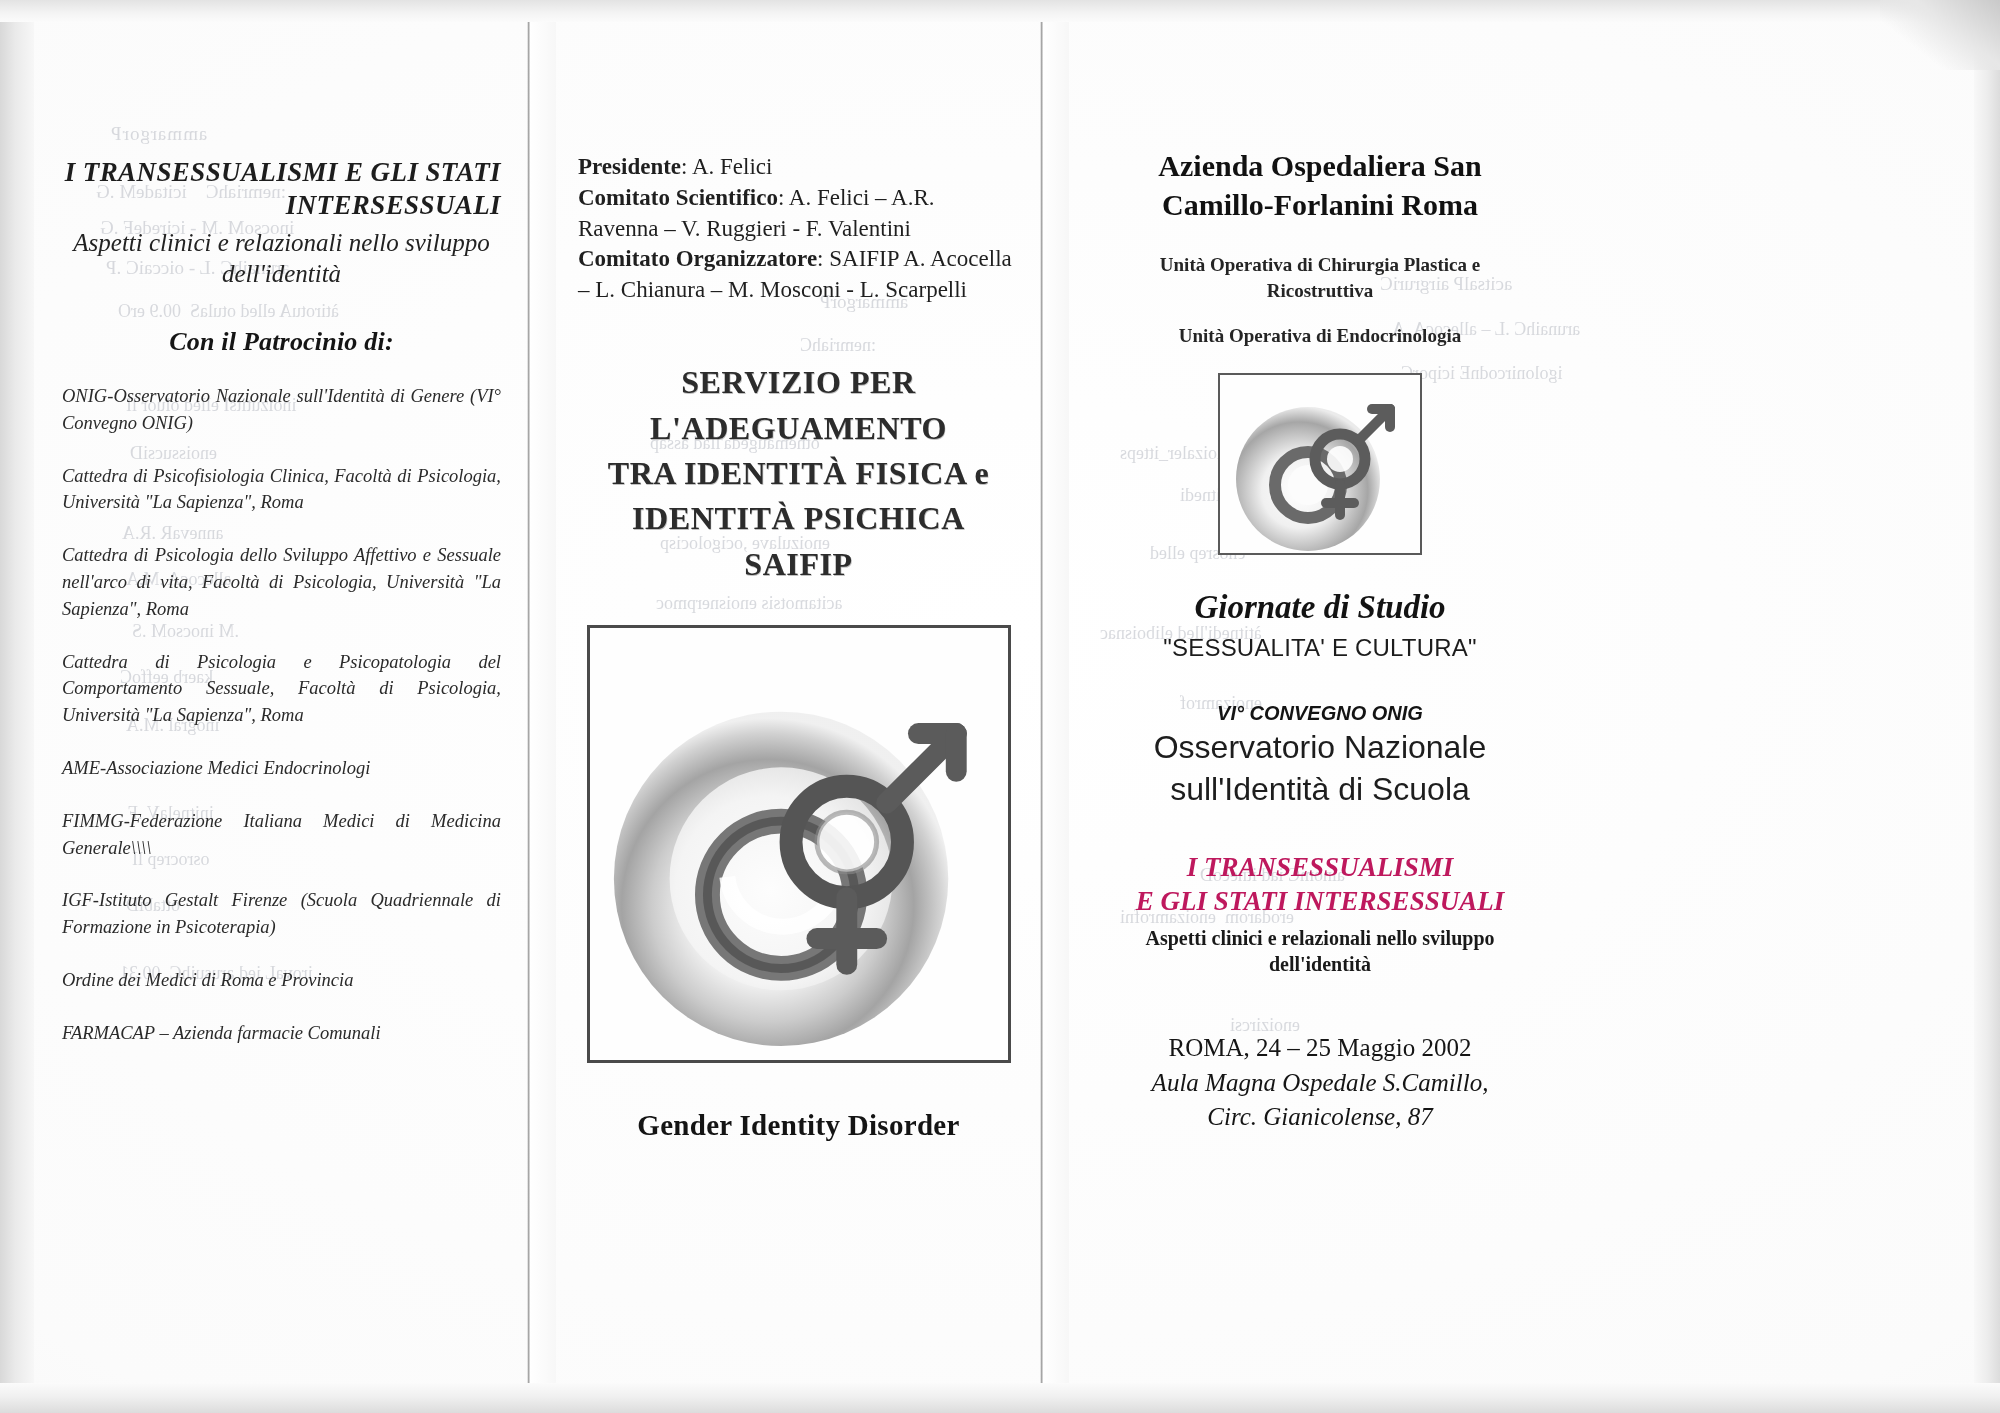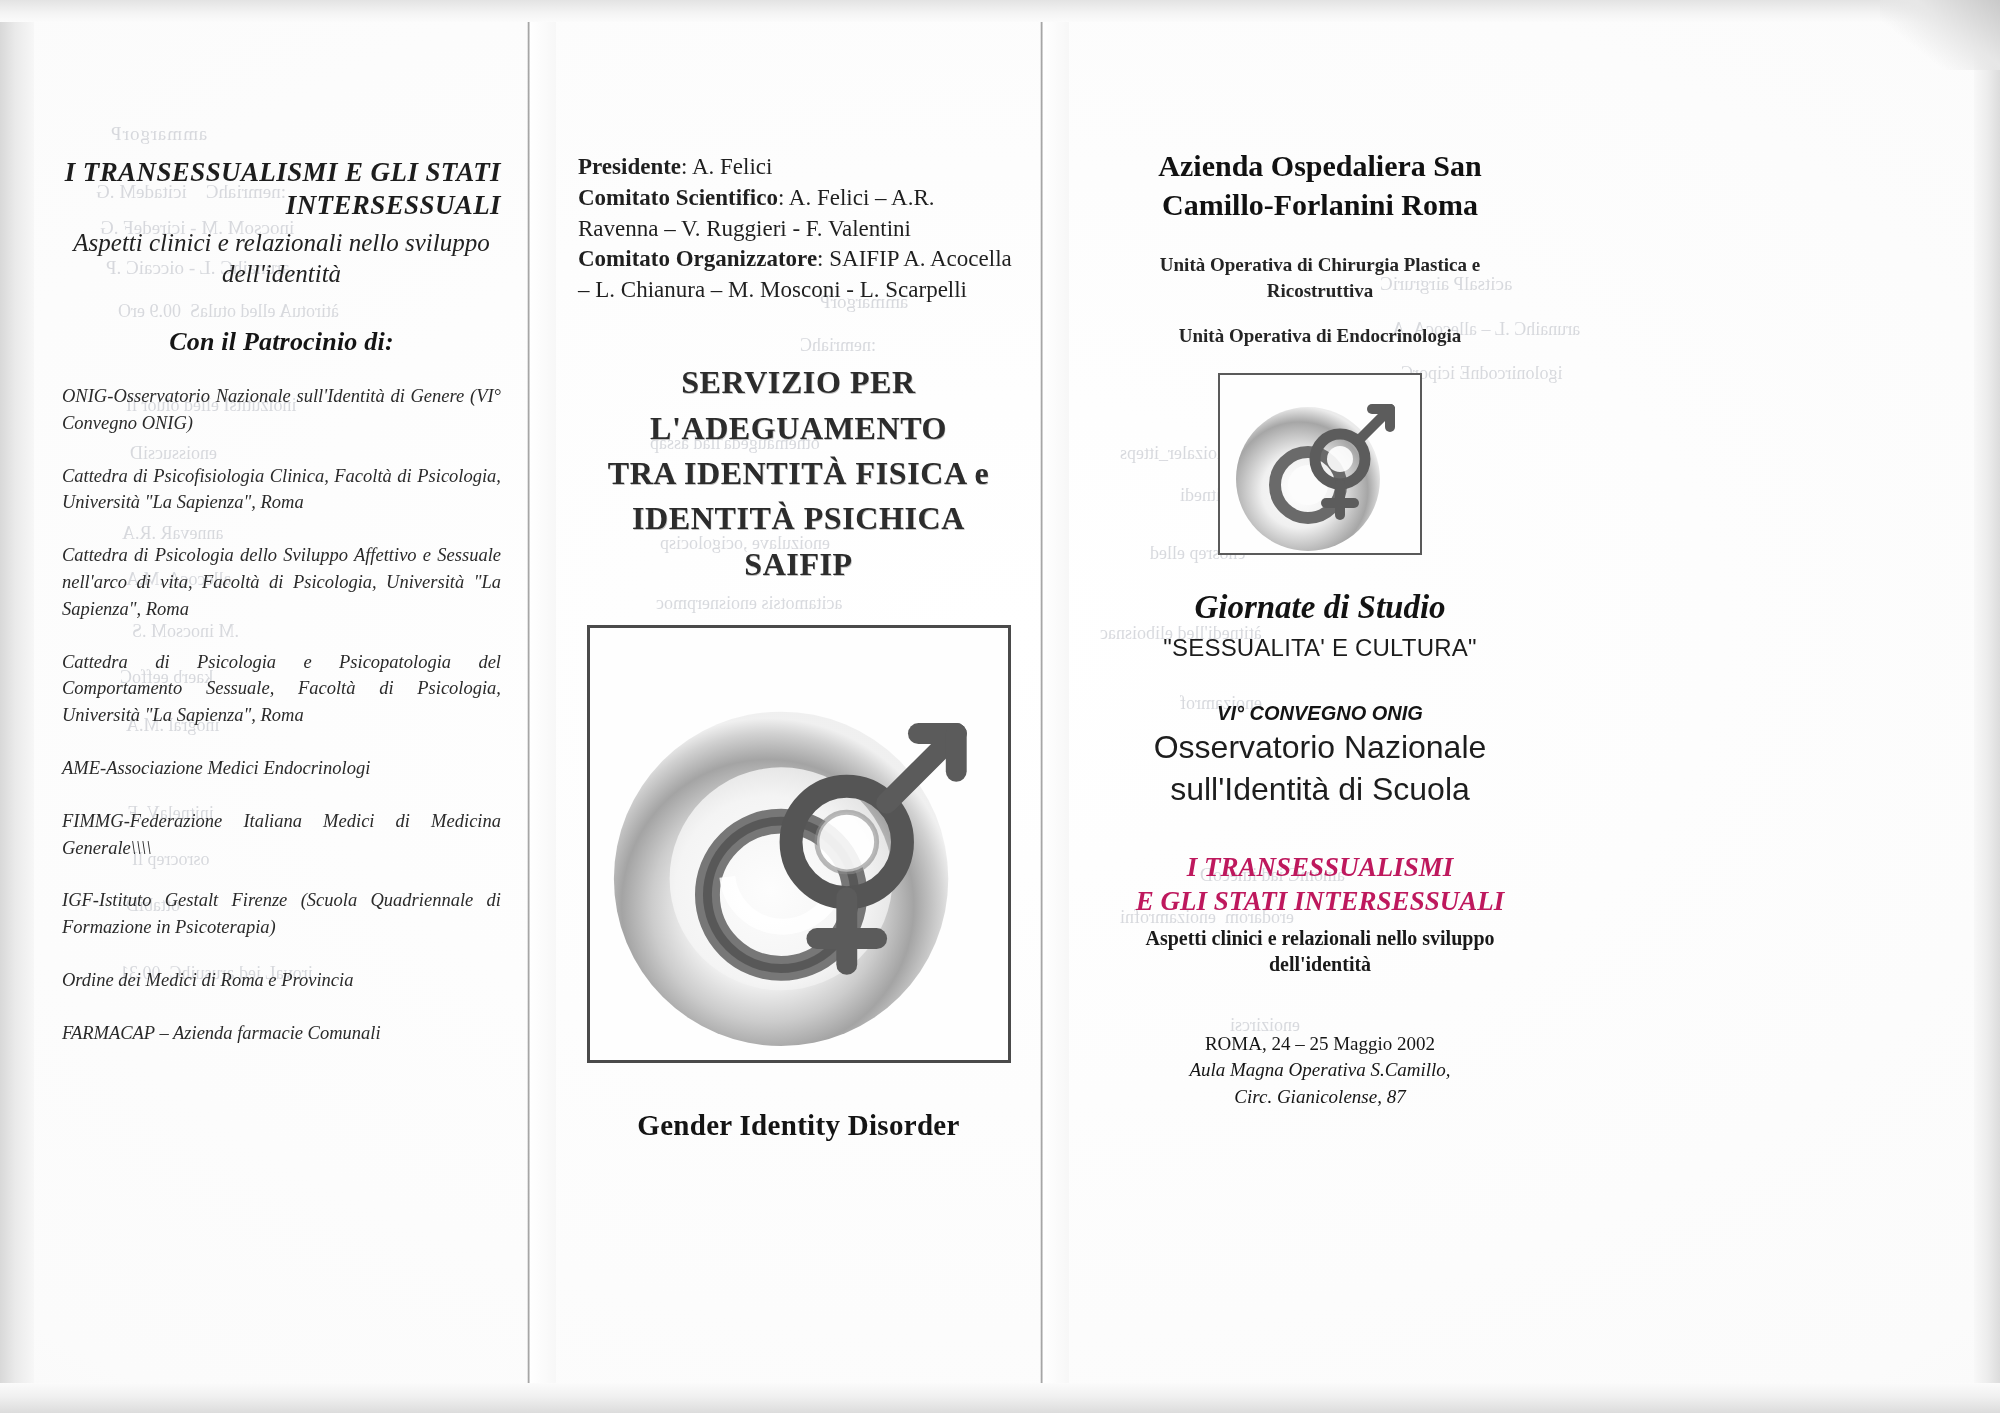--- a/index.html
+++ b/index.html
@@ -230,21 +230,21 @@
   .right-subtitle {
     text-align: center;
     font-weight: bold;
     font-size: 20px;
     line-height: 1.3;
     color: #191919;
     margin-top: 7px;
   }
   .venue {
     text-align: center;
-    font-size: 19px;
+    font-size: 25px;
     line-height: 1.38;
     color: #151515;
     margin-top: 54px;
   }
   .venue .ital { font-style: italic; }
 
   
   .bleed {
     position: absolute;
     color: #b9bcc4;
@@ -446,21 +446,21 @@
       <div>I TRANSESSUALISMI</div>
       <div>E GLI STATI  INTERSESSUALI</div>
     </div>
     <div class="right-subtitle">
       <div>Aspetti clinici e relazionali nello sviluppo</div>
       <div>dell'identità</div>
     </div>
 
     <div class="venue">
       <div>ROMA, 24 – 25 Maggio 2002</div>
-      <div class="ital">Aula Magna Operativa  S.Camillo,</div>
+      <div class="ital">Aula Magna Ospedale  S.Camillo,</div>
       <div class="ital">Circ. Gianicolense, 87</div>
     </div>
   </div>
 
   <div class="scan-edge" id="edge-left"></div>
   <div class="scan-edge" id="edge-right"></div>
   <div class="scan-edge" id="edge-top"></div>
   <div class="scan-edge" id="edge-bottom"></div>
   <div id="corner-curl"></div>
 

